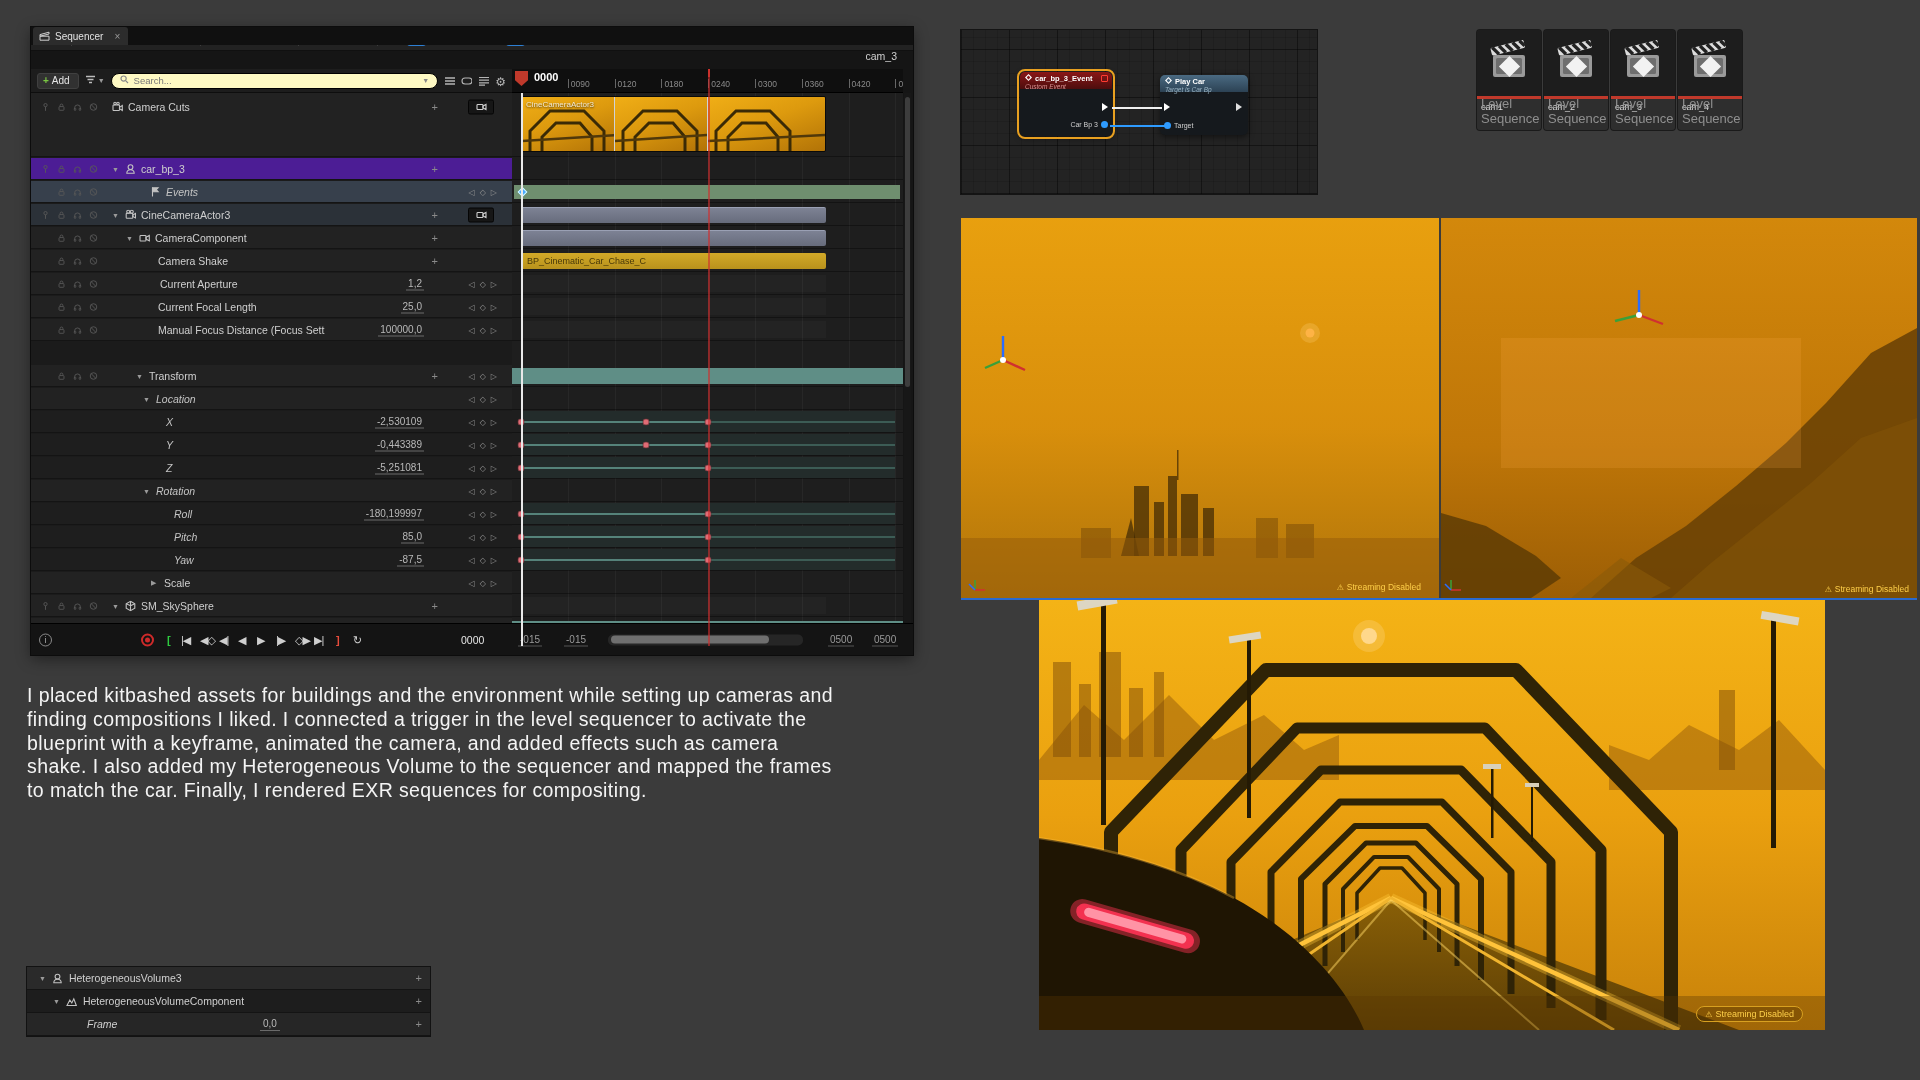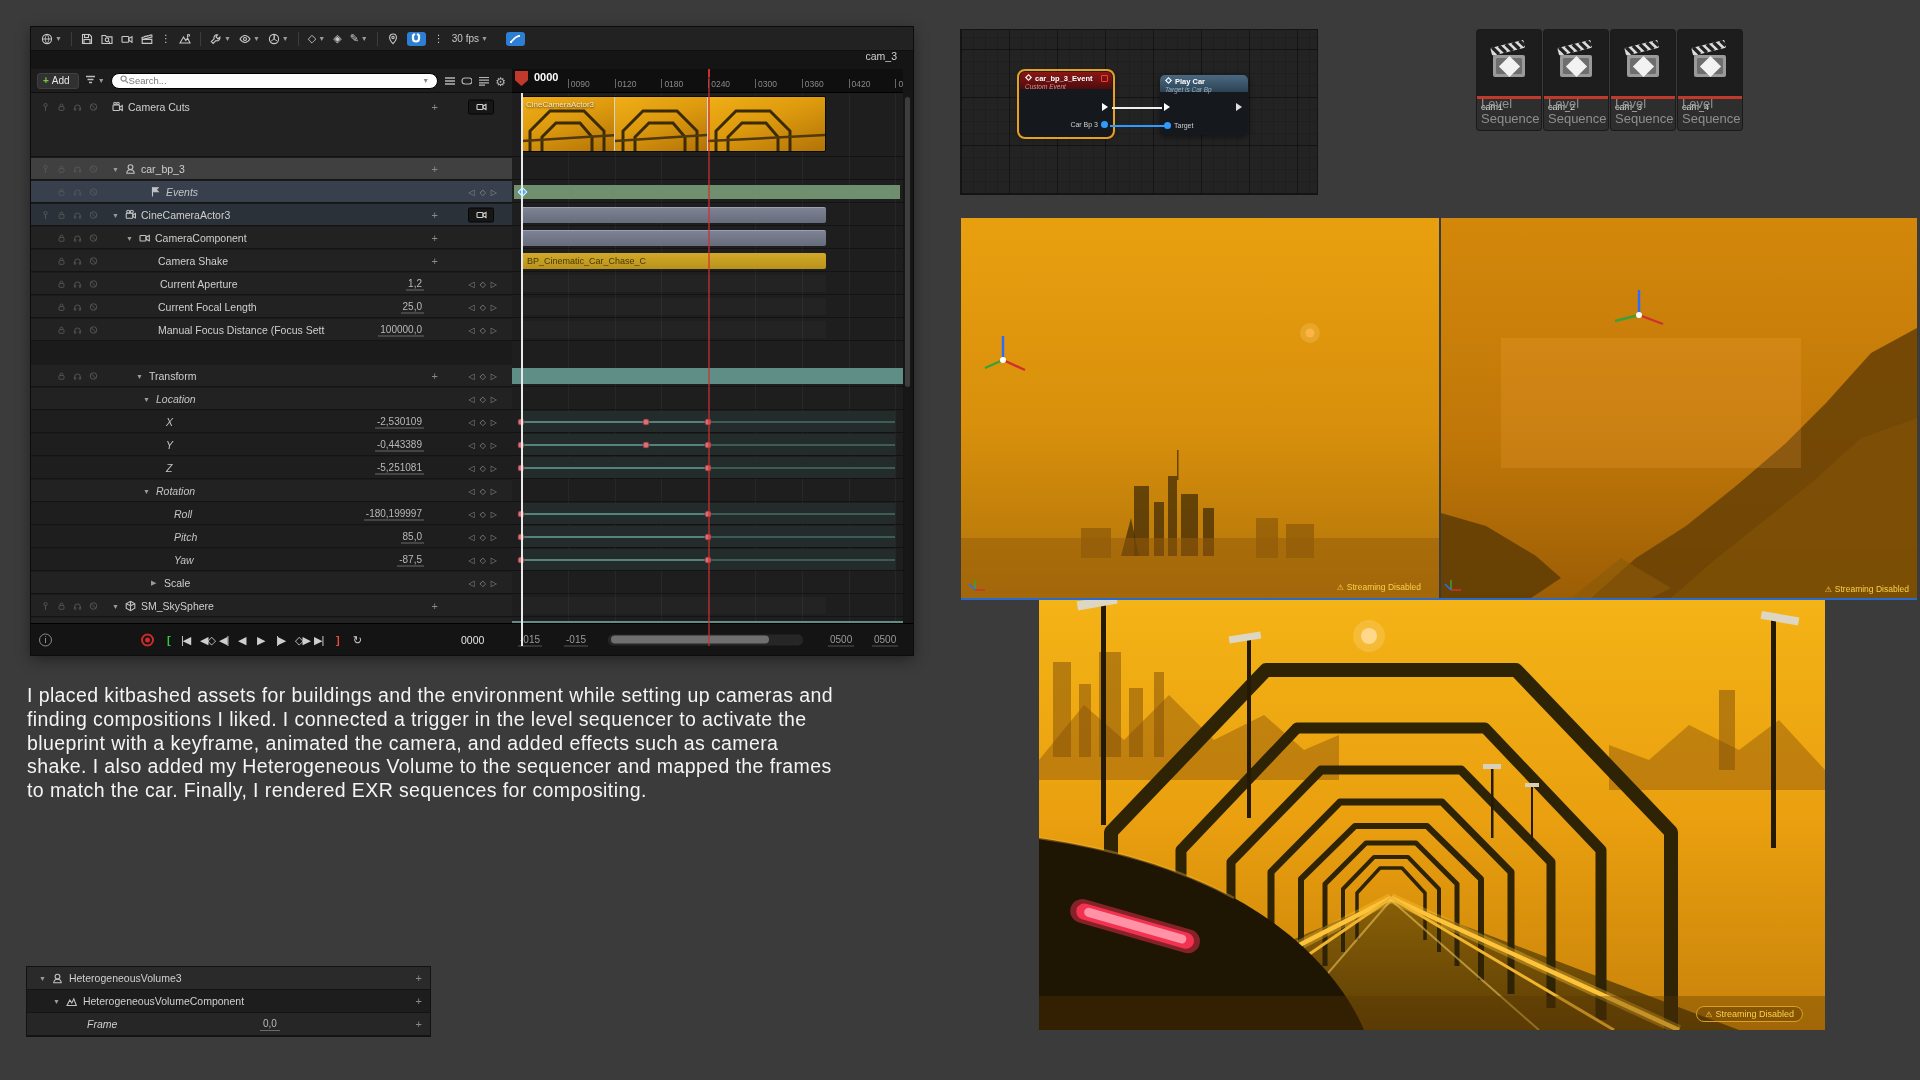--- a/index.html
+++ b/index.html
@@ -16,39 +16,39 @@
   #seq-toolbar{left:0;top:18px;width:100%;height:24px;background:#222222;border-bottom:1px solid #101010;display:flex;align-items:center;padding:0 6px;color:#c8c8c8;}
   .tb-item{display:flex;align-items:center;gap:2px;margin:0 4px;font-size:10px;color:#c8c8c8;}
   .tb-sep{width:1px;height:14px;background:#3c3c3c;margin:0 5px;}
   .tb-caret{font-size:7px;color:#9a9a9a;}
   .tb-chip{background:#2d7fd3;border-radius:3px;padding:1px 3px;display:flex;align-items:center;}
   #seq-camlabel{position:absolute;right:16px;top:23px;color:#cfcfcf;font-size:10.5px;}
   #seq-filterrow{left:0;top:42px;width:481px;height:24px;background:#1d1d1d;border-bottom:1px solid #0e0e0e;display:flex;align-items:center;padding:0 6px;gap:6px;}
   #add-btn{display:flex;align-items:center;gap:3px;background:#313131;border:1px solid #404040;border-radius:3px;color:#e6e6e6;font-size:10px;padding:1px 8px 2px 5px;}
   #add-btn .plus{color:#7ac943;font-weight:bold;}
   #filter-btn{color:#bdbdbd;font-size:10px;display:flex;align-items:center;gap:2px;}
-  #search-pill{flex:1;height:16px;background:#ffffff;border:1px solid #000;border-radius:9px;display:flex;align-items:center;padding:0 8px;color:#777;font-size:9.5px;}
+  #search-pill{flex:1;height:16px;background:#fef9c3;border:1px solid #000;border-radius:9px;display:flex;align-items:center;padding:0 8px;gap:5px;color:#777;font-size:9.5px;}
   #search-pill .caret{margin-left:auto;color:#888;font-size:7px;}
   #filterrow-right{display:flex;align-items:center;gap:6px;color:#b5b5b5;}
 
   
   #seq-ruler{left:481px;top:42px;width:391px;height:24px;background:#0f0f0f;border-bottom:1px solid #000;overflow:hidden;}
   .ruler-tick{position:absolute;top:10px;color:#8a8a8a;font-size:8.5px;display:flex;gap:2px;}
   .ruler-tick:before{content:"";width:1px;height:9px;background:#666;display:inline-block;}
   #ruler-frame{position:absolute;left:22px;top:2px;color:#fff;font-size:11px;font-weight:bold;}
   #ruler-marker{position:absolute;left:3px;top:2px;width:13px;height:15px;background:#c0392b;clip-path:polygon(0 0,100% 0,100% 62%,50% 100%,0 62%);}
   #ruler-endtick{position:absolute;left:196px;top:0;width:2px;height:8px;background:#c0392b;}
 
   
   #seq-outliner{left:0;top:66px;width:481px;height:530px;background:#1b1b1b;overflow:hidden;}
   #seq-timeline{left:481px;top:66px;width:391px;height:530px;background:#1e1e1e;overflow:hidden;
      background-image:repeating-linear-gradient(90deg,rgba(255,255,255,0.04) 0 1px,transparent 1px 46.8px);
      background-position:9px 0;}
   .o-row{position:absolute;left:0;width:481px;border-bottom:1px solid #141414;background:#222222;}
-  .o-row.hl1{background:#404040;}
+  .o-row.hl1{background:#4c1d95;}
   .o-row.hl2{background:#37404c;}
   .o-row.hl3{background:#2b3138;}
   .o-row.chan{background:#1e1e1e;}
   .t-row{position:absolute;left:0;width:391px;border-bottom:1px solid rgba(0,0,0,.35);}
   .gutter-ic{position:absolute;top:50%;transform:translateY(-50%);color:#585858;line-height:0;}
   .expander{position:absolute;top:50%;transform:translateY(-50%);color:#9a9a9a;font-size:7px;}
   .row-icon{position:absolute;top:50%;transform:translateY(-50%);color:#c2c2c2;line-height:0;}
   .row-label{position:absolute;top:50%;transform:translateY(-50%);color:#cfcfcf;font-size:10.5px;white-space:nowrap;}
   .row-label.it{font-style:italic;color:#c4c4c4;}
   .row-value{position:absolute;right:88px;top:50%;transform:translateY(-50%);color:#b9b9b9;font-size:10px;border-bottom:1px solid #6a6a6a;padding:0 2px 1px;}
@@ -134,20 +134,29 @@
   #vol-panel{left:27px;top:967px;width:403px;height:69px;background:#202020;box-shadow:0 0 0 1px #121212;}
   .vol-row{position:absolute;left:0;width:100%;height:23px;display:flex;align-items:center;gap:6px;padding-left:12px;color:#cfcfcf;font-size:10.5px;}
   .vol-plus{position:absolute;right:8px;color:#8a8a8a;font-size:11px;}
 </style>
 </head>
 <body>
 
 <div id="stage">
 
   <div id="seq-panel" class="abs">
+    <div id="seq-tabbar" class="abs">
+      <div id="seq-tab" class="abs">
+        <span class="row-icon" style="position:static;transform:none"><svg width="11" height="10" viewBox="0 0 11 10">
+              <path d="M1 3.6 10 1.2 10 3 1 5.2Z M1 5.2h9v4H1Z" fill="none" stroke="#cfcfcf" stroke-width="1"></path>
+            </svg></span>
+        <span>Sequencer</span>
+        <span class="close">×</span>
+      </div>
+    </div>
     <div id="seq-toolbar">
         <div class="tb-item">
           <svg width="12" height="12" viewBox="0 0 12 12" fill="none" stroke="currentColor" stroke-width="1.1">
             <circle cx="6" cy="6" r="4.6"></circle>
             <path d="M2 6h8M6 1.5c2.4 2.6 2.4 6.4 0 9M6 1.5c-2.4 2.6-2.4 6.4 0 9" stroke-width="0.9"></path>
           </svg>
           <span class="tb-caret">▼</span>
         </div>
         <div class="tb-sep"></div>
         <div class="tb-item">

